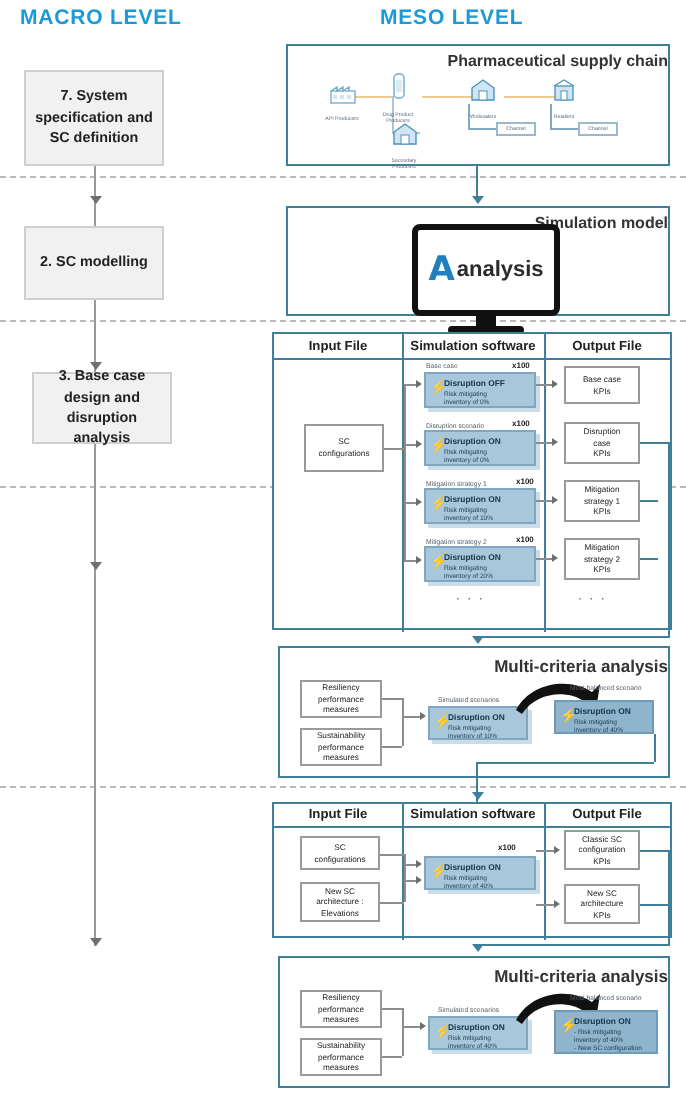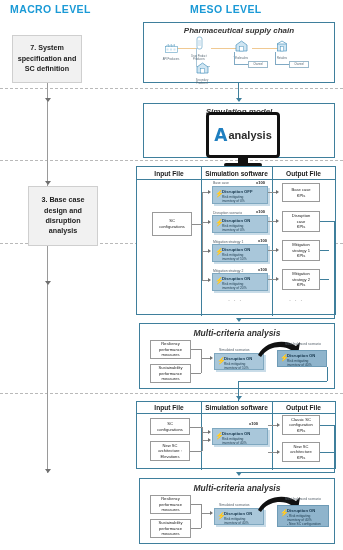--- a/index.html
+++ b/index.html
@@ -42,22 +42,22 @@
     border-left:3px solid transparent;border-right:3px solid transparent;
     border-top:4px solid #6f6f6f;
   }
 
   
   .panel{
     position:absolute;box-sizing:border-box;
     border:1px solid #3f7f9c;background:#ffffff;
   }
   .panel-title{
-    position:absolute;width:100%;text-align:center;
-    font-size:8px;font-weight:bold;color:#333;font-style:italic;
+    position:absolute;width:100%;text-align:right;
+    font-size:8px;font-weight:bold;color:#333;
   }
 
   
   .sc-node{position:absolute;text-align:center;}
   .sc-lbl{
     font-size:2.6px;color:#5b6b77;line-height:1.25;
     margin-top:.5px;white-space:pre-line;
   }
   .sc-link{position:absolute;background:#f0c992;height:1px;}
   .sc-link-b{position:absolute;background:#a9c6d8;}
@@ -144,21 +144,24 @@
   <div class="spine-arrow" style="top:98px"></div>
   <div class="spine-arrow" style="top:181px"></div>
   <div class="spine-arrow" style="top:281px"></div>
   <div class="spine-arrow" style="top:469px"></div>
 
   <div class="step" id="s1" style="left:12px;top:35px;width:70px;height:48px;">
     <span style="white-space:pre-line">7. System
 specification and
 SC definition</span>
   </div>
-  <div class="step" id="s3" style="left:28px;top:186px;width:70px;height:60px;">
+  <div class="step" id="s2" style="left:12px;top:113px;width:70px;height:37px;">
+    <span style="white-space:pre-line">2. SC modelling</span>
+  </div>
+  <div class="step" id="s3" style="left:16px;top:186px;width:70px;height:36px;">
     <span style="white-space:pre-line">3. Base case
 design and
 disruption
 analysis</span>
   </div>
 
   <div class="panel" style="left:143px;top:22px;width:192px;height:61px;">
     <div class="panel-title" style="top:3px;">Pharmaceutical supply chain</div>
   </div>
 

